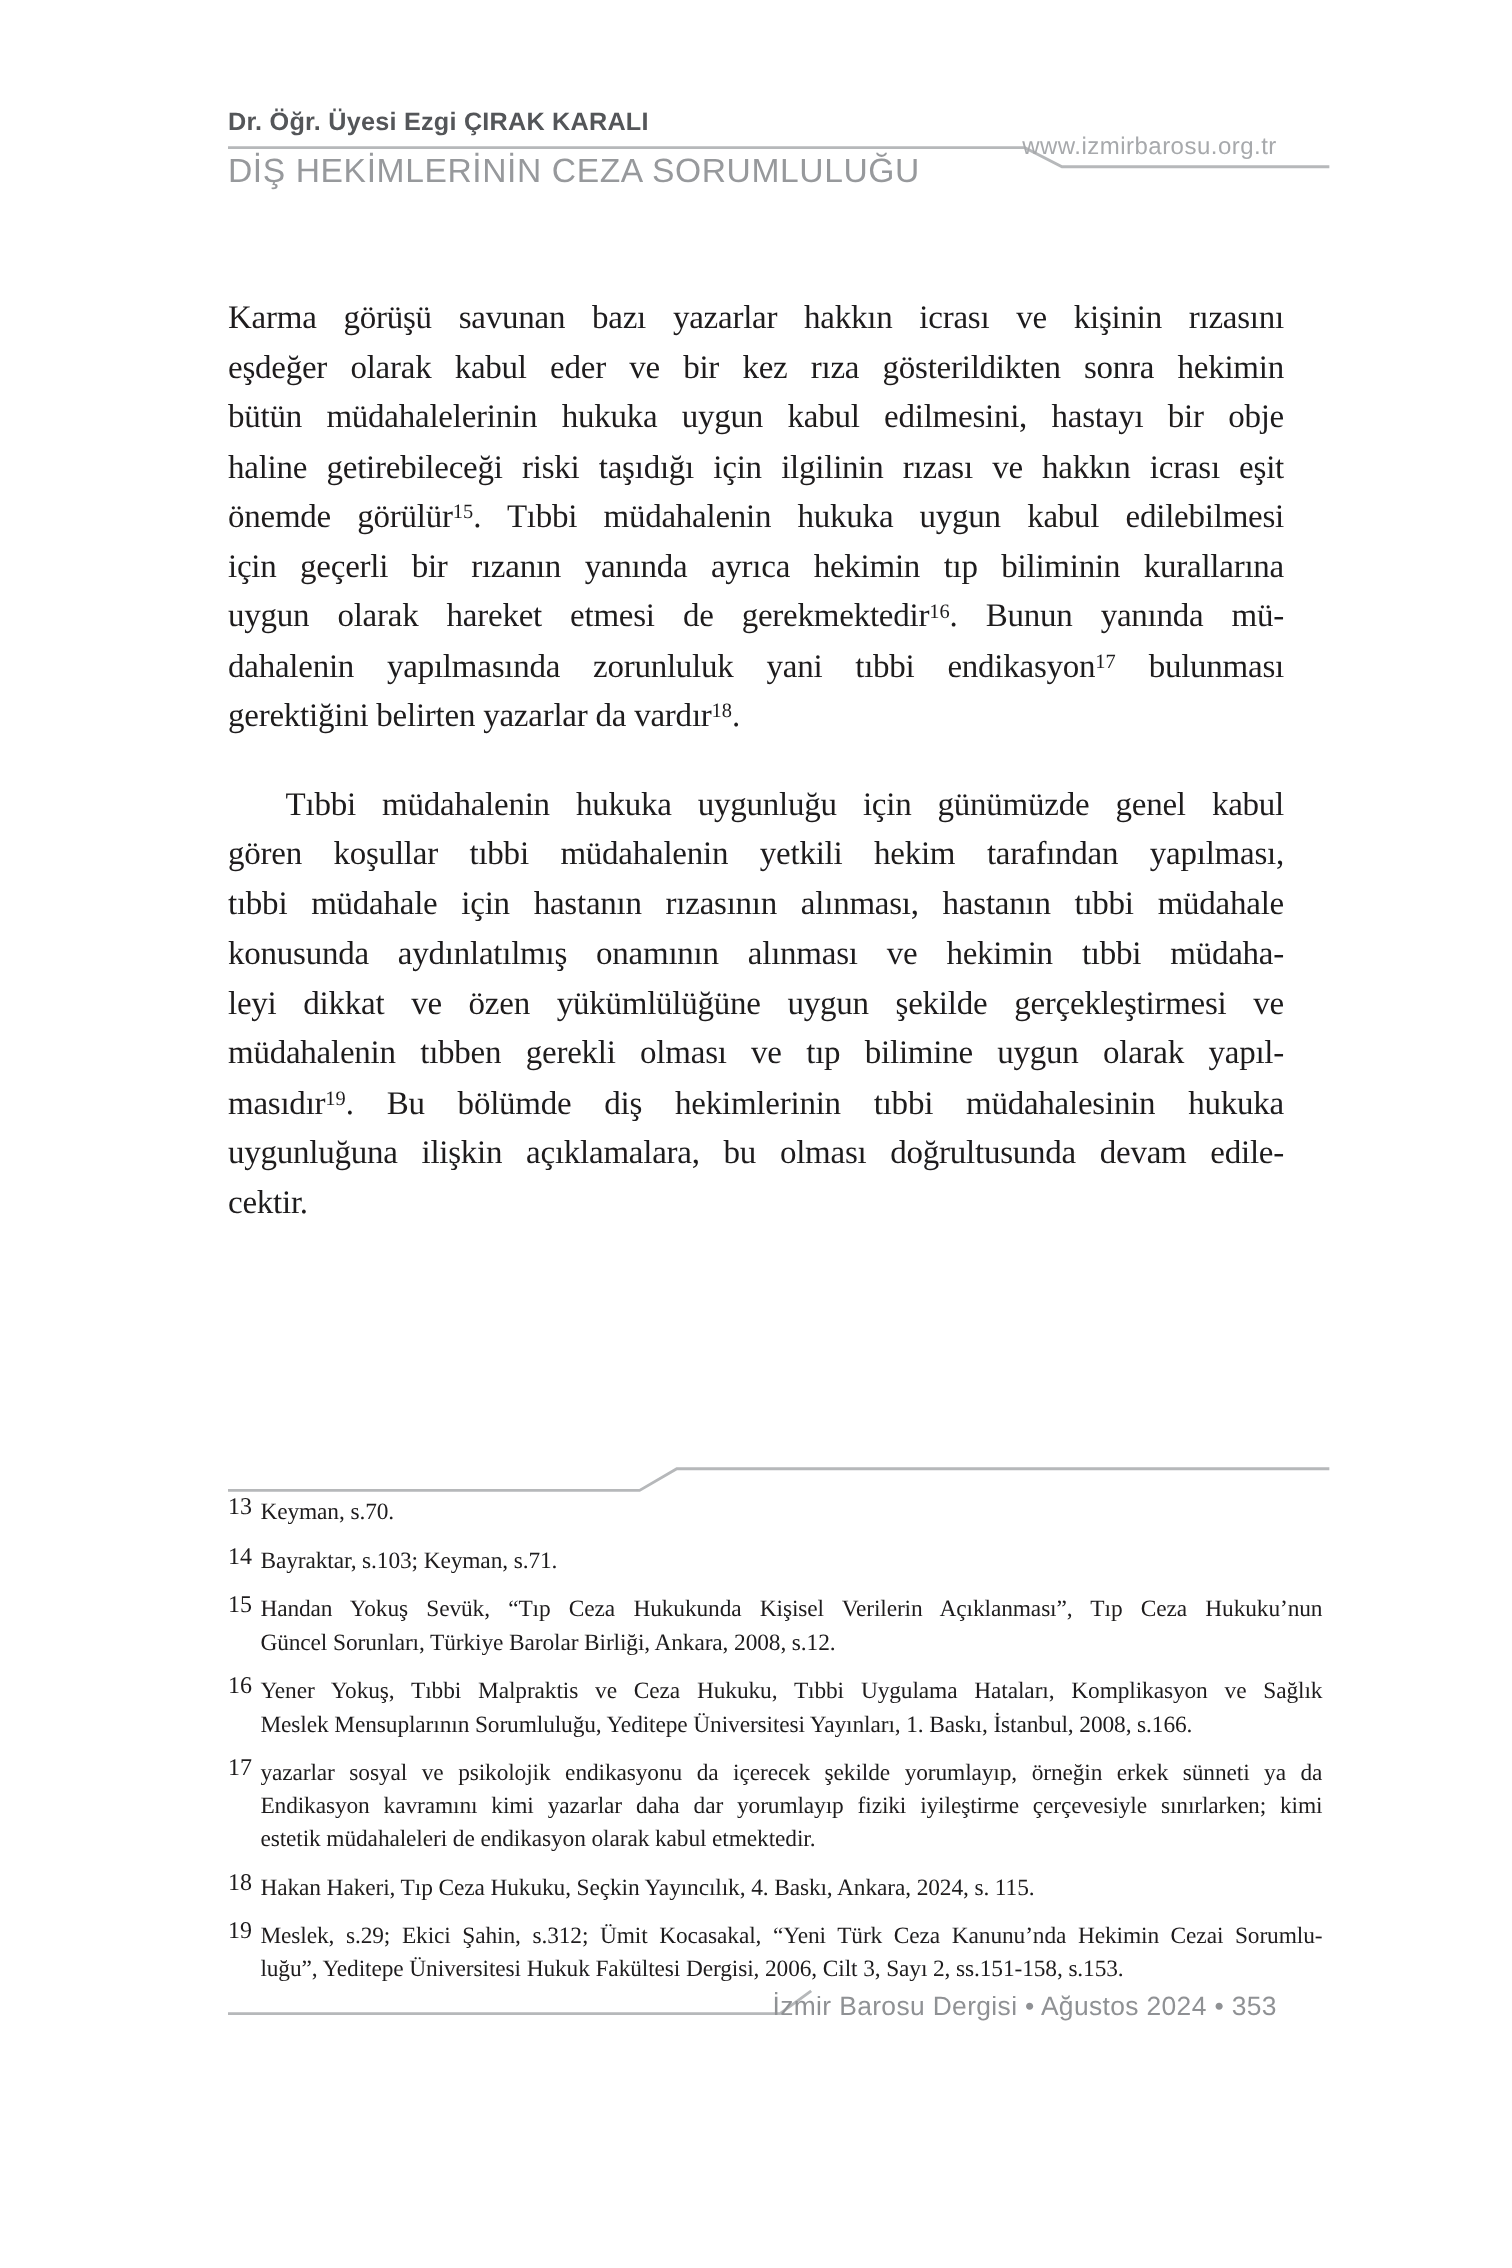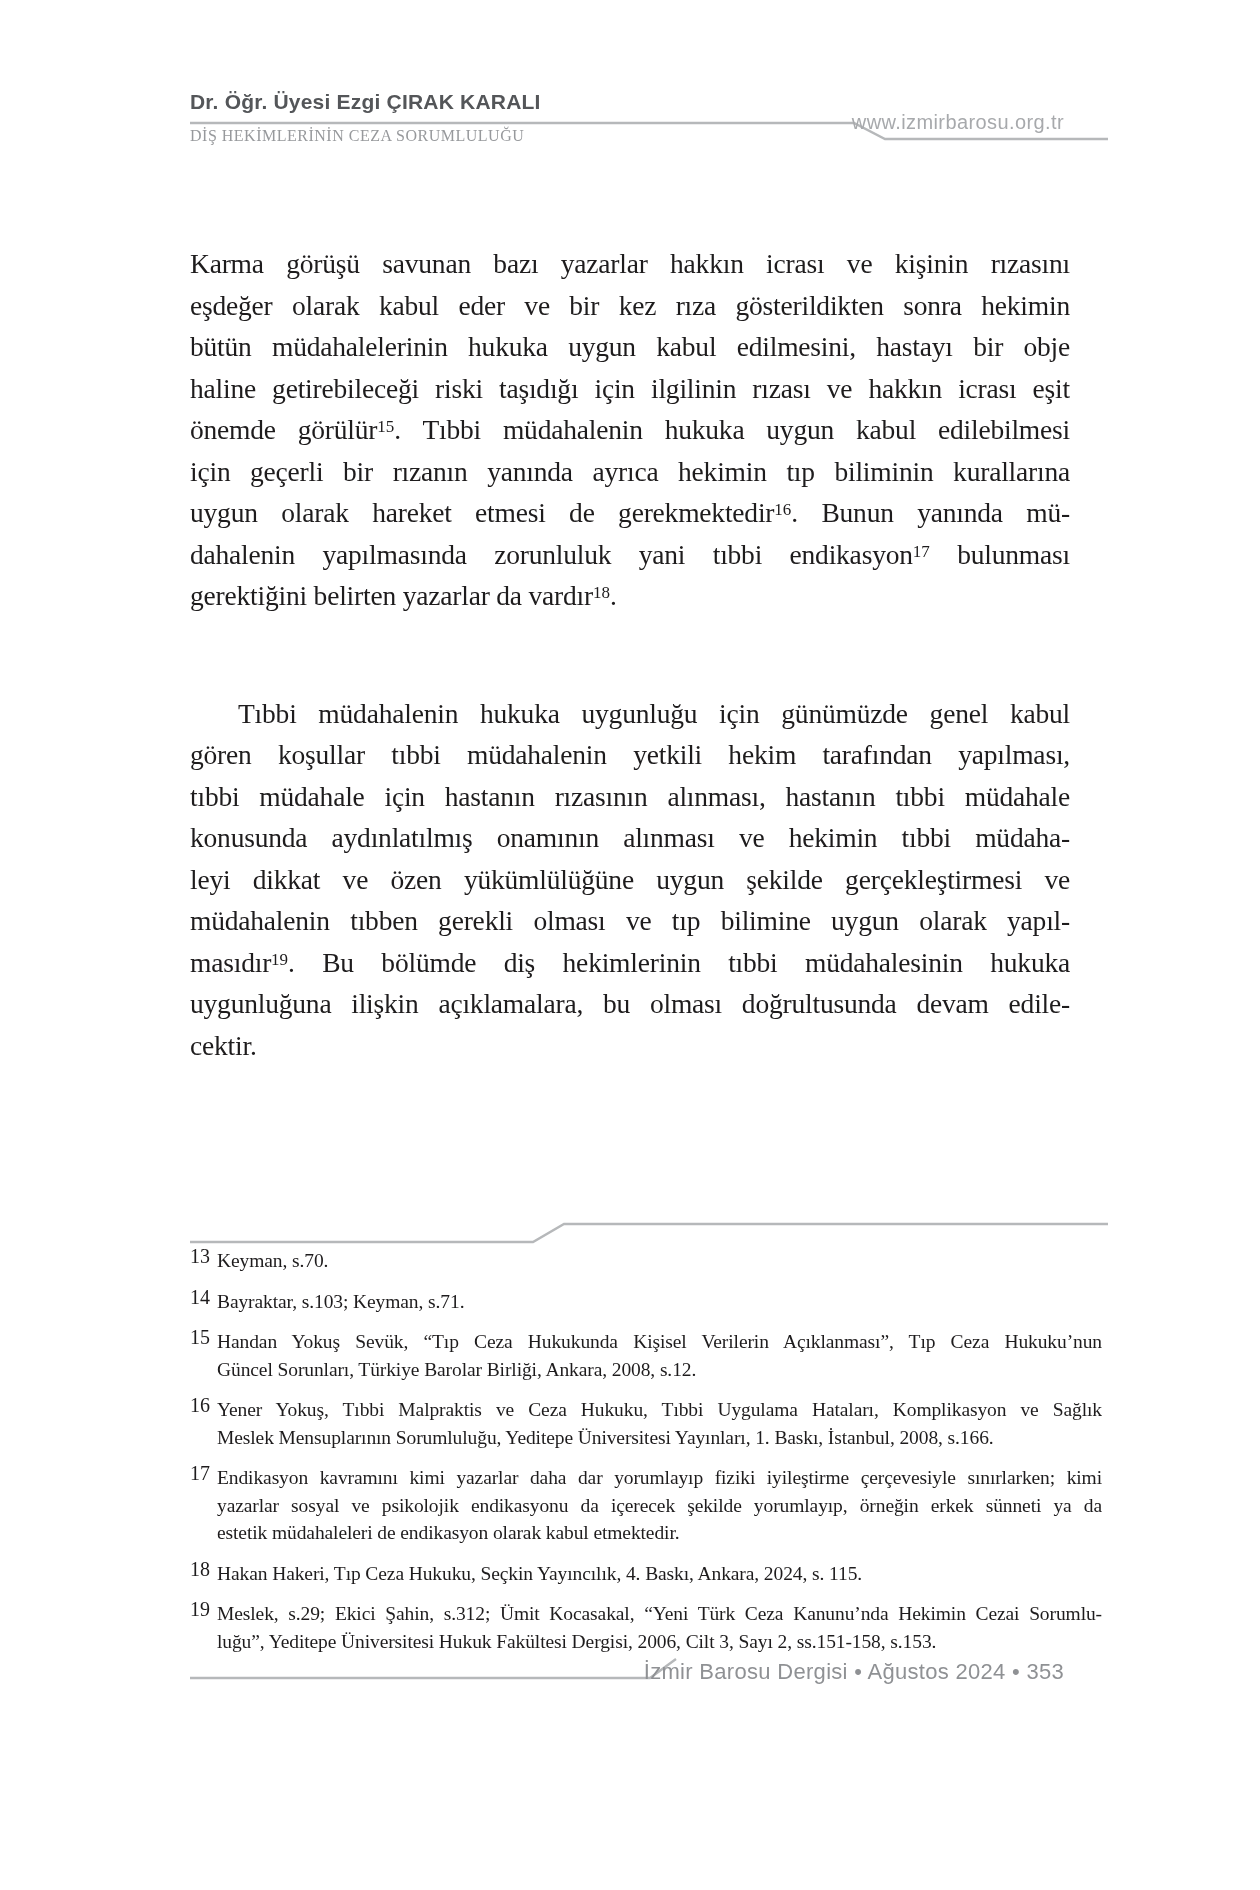--- a/index.html
+++ b/index.html
@@ -4,32 +4,32 @@
 <style>
   html,body{margin:0;padding:0;background:#ffffff;}
   .page{position:relative;width:1216px;height:1890px;background:#ffffff;
         font-family:"Liberation Serif",serif;overflow:hidden;}
 
   
   .hdr-author{position:absolute;left:190px;top:90px;
       font-family:"Liberation Sans",sans-serif;font-weight:bold;
       font-size:21px;color:#545659;letter-spacing:.2px;white-space:nowrap;}
   .hdr-title{position:absolute;left:190px;top:127px;
-      font-family:Liberation Serif, serif;
-      font-size:16px;color:#97999c;letter-spacing:.5px;white-space:nowrap;}
+      font-family:Liberation Sans, sans-serif;
+      font-size:28px;color:#97999c;letter-spacing:.5px;white-space:nowrap;}
   .hdr-url{position:absolute;right:152px;top:111px;
       font-family:"Liberation Sans",sans-serif;
       font-size:20px;color:#a7a9ac;letter-spacing:.4px;white-space:nowrap;}
 
   svg.rule{position:absolute;display:block;}
 
   
   .bodycol{position:absolute;left:190px;top:243px;width:880px;
       font-size:27.5px;line-height:41.5px;color:#1e1c1d;letter-spacing:-0.2px;}
-  .para + .para{margin-top:76px;}
+  .para + .para{margin-top:32px;}
   .bline{text-align:justify;text-align-last:justify;}
   .bline.last{text-align-last:left;}
   sup.ref{font-size:17px;line-height:0;vertical-align:0.42em;letter-spacing:0;}
 
   
   .fncol{position:absolute;left:190px;top:1247px;width:912px;
       font-size:19.5px;line-height:27.5px;color:#1e1c1d;letter-spacing:-0.1px;}
   .footnote{position:relative;padding-left:27px;margin-bottom:13px;}
   .fnnum{position:absolute;left:0;top:-4px;font-size:20px;}
 
@@ -96,22 +96,22 @@
         <div class="bline" style="">Handan Yokuş Sevük, “Tıp Ceza Hukukunda Kişisel Verilerin Açıklanması”, Tıp Ceza Hukuku’nun</div>
         <div class="bline last" style="">Güncel Sorunları, Türkiye Barolar Birliği, Ankara, 2008, s.12.</div>
       </div>
       <div class="footnote">
         <span class="fnnum">16</span>
         <div class="bline" style="">Yener Yokuş, Tıbbi Malpraktis ve Ceza Hukuku, Tıbbi Uygulama Hataları, Komplikasyon ve Sağlık</div>
         <div class="bline last" style="">Meslek Mensuplarının Sorumluluğu, Yeditepe Üniversitesi Yayınları, 1. Baskı, İstanbul, 2008, s.166.</div>
       </div>
       <div class="footnote">
         <span class="fnnum">17</span>
+        <div class="bline" style="">yazarlar sosyal ve psikolojik endikasyonu da içerecek şekilde yorumlayıp, örneğin erkek sünneti ya da</div>
         <div class="bline" style="">Endikasyon kavramını kimi yazarlar daha dar yorumlayıp fiziki iyileştirme çerçevesiyle sınırlarken; kimi</div>
-        <div class="bline" style="">yazarlar sosyal ve psikolojik endikasyonu da içerecek şekilde yorumlayıp, örneğin erkek sünneti ya da</div>
         <div class="bline last" style="">estetik müdahaleleri de endikasyon olarak kabul etmektedir.</div>
       </div>
       <div class="footnote">
         <span class="fnnum">18</span>
         <div class="bline last" style="">Hakan Hakeri, Tıp Ceza Hukuku, Seçkin Yayıncılık, 4. Baskı, Ankara, 2024, s. 115.</div>
       </div>
       <div class="footnote">
         <span class="fnnum">19</span>
         <div class="bline" style="">Meslek, s.29; Ekici Şahin, s.312; Ümit Kocasakal, “Yeni Türk Ceza Kanunu’nda Hekimin Cezai Sorumlu-</div>
         <div class="bline last" style="">luğu”, Yeditepe Üniversitesi Hukuk Fakültesi Dergisi, 2006, Cilt 3, Sayı 2, ss.151-158, s.153.</div>

